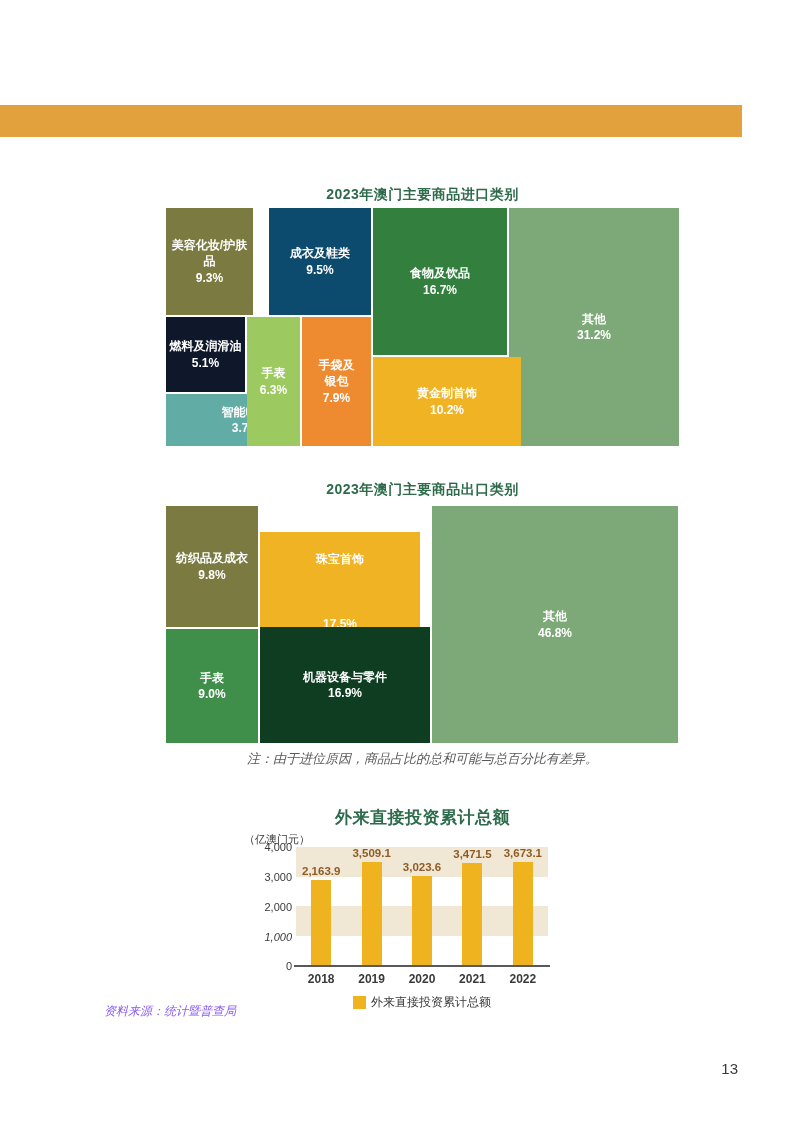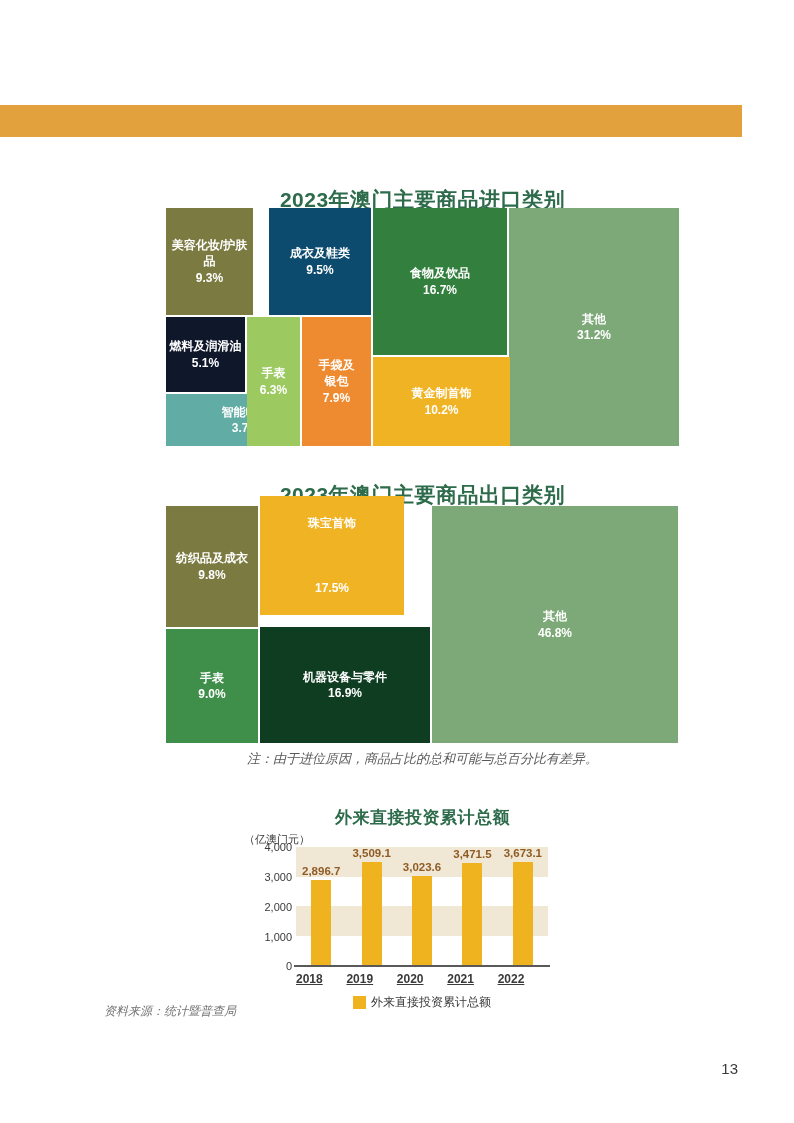--- a/index.html
+++ b/index.html
@@ -3,43 +3,43 @@
 <meta charset="utf-8">
 <style>
   html,body{margin:0;padding:0;background:#ffffff;}
   .page{
     position:relative;width:794px;height:1123px;background:#ffffff;overflow:hidden;
     font-family:"Liberation Sans","DejaVu Sans",sans-serif;
   }
   .top-bar{position:absolute;left:0;top:105px;width:742px;height:32px;background:#E2A13D;}
   .tm-title{
     position:absolute;left:166px;width:513px;text-align:center;
-    font-size:21px;font-weight:bold;color:#2D6B4B;letter-spacing:0.5px;
+    font-size:14px;font-weight:bold;color:#2D6B4B;letter-spacing:0.5px;
   }
   .t1{top:186px;}
   .t2{top:481px;}
   .tm-block{
     position:absolute;display:flex;flex-direction:column;align-items:center;justify-content:center;
     color:#ffffff;font-weight:bold;text-align:center;
   }
   .tm-label{font-size:12px;line-height:1.35;white-space:pre-line;}
   .tm-pct{font-size:12px;line-height:1.35;}
   
   .i1{left:166px;top:208px;width:87px;height:107px;}
   .i2{left:269px;top:208px;width:102px;height:107px;}
   .i3{left:373px;top:208px;width:134px;height:147px;}
   .i4{left:509px;top:208px;width:170px;height:238px;}
   .i5{left:166px;top:317px;width:79px;height:75px;}
   .i6{left:166px;top:394px;width:79px;height:52px;padding-left:40px;}
   .i7{left:247px;top:317px;width:53px;height:129px;}
   .i8{left:302px;top:317px;width:69px;height:129px;}
-  .i9{left:373px;top:357px;width:137px;height:89px;}
+  .i9{left:373px;top:357px;width:148px;height:89px;}
   
   .e1{left:166px;top:506px;width:92px;height:121px;}
-  .e2{left:260px;top:496px;width:144px;height:119px;gap:48px;}
+  .e2{left:260px;top:532px;width:160px;height:119px;gap:48px;}
   .e3{left:166px;top:629px;width:92px;height:114px;}
   .e4{left:260px;top:627px;width:170px;height:116px;}
   .e5{left:432px;top:506px;width:246px;height:237px;}
 
   .note{
     position:absolute;left:166px;top:750px;width:513px;text-align:center;
     font-size:13px;font-style:italic;color:#595959;
   }
   .fdi-title{
     position:absolute;left:166px;top:806px;width:513px;text-align:center;
@@ -51,31 +51,31 @@
   .band-a{top:0;height:30px;}
   .band-b{top:59px;height:30px;}
   .slots{position:absolute;left:0;top:0;width:252px;height:119px;display:flex;}
   .slot{flex:1;display:flex;flex-direction:column;align-items:center;justify-content:flex-end;}
   .bar-value{font-size:11.5px;font-weight:bold;color:#8E5B25;white-space:nowrap;margin-bottom:3px;}
   .bar{width:20px;background:#EFB320;}
   .ytick{
     position:absolute;left:230px;width:62px;height:14px;line-height:14px;
     text-align:right;font-size:11px;color:#3a3a3a;
   }
-  .yt0{top:840px;} .yt1{top:870px;} .yt2{top:900px;} .yt3{top:930px;} .yt4{top:959px;}
+  .yt0{top:840px;} .yt1{top:870px;} .yt2{top:900px;} .yt3{top:930px;font-style:italic;} .yt4{top:959px;}
   .axis-line{position:absolute;left:294px;top:965px;width:256px;height:2px;background:#595959;}
   .xlabels{position:absolute;left:296px;top:972px;width:252px;display:flex;}
-  .xlabel{flex:1;font-size:12px;font-weight:bold;color:#3a3a3a;text-decoration:underline;}
+  .xlabel{flex:1;text-align:center;font-size:12px;font-weight:bold;color:#3a3a3a;}
   .legend{
     position:absolute;left:296px;top:994px;width:252px;display:flex;
     align-items:center;justify-content:center;gap:5px;
   }
   .legend-swatch{width:13px;height:13px;background:#EFB320;}
   .legend-label{font-size:12px;color:#3a3a3a;}
-  .source{position:absolute;left:104px;top:1003px;font-size:12px;font-style:italic;color:#737373;}
+  .source{position:absolute;left:104px;top:1003px;font-size:12px;font-style:italic;color:#8b5cf6;}
   .page-number{position:absolute;right:56px;top:1060px;font-size:15px;color:#3a3a3a;}
 </style>
 </head>
 <body>
 
 <div class="page">
 
   <div class="top-bar"></div>
 
   <div class="tm-title t1">2023年澳门主要商品进口类别</div>
@@ -150,21 +150,21 @@
   <div class="ytick yt1">3,000</div>
   <div class="ytick yt2">2,000</div>
   <div class="ytick yt3">1,000</div>
   <div class="ytick yt4">0</div>
 
   <div class="plot">
     <div class="band band-a"></div>
     <div class="band band-b"></div>
     <div class="slots">
       <div class="slot">
-        <div class="bar-value">2,896.7</div>
+        <div class="bar-value">2,163.9</div>
         <div class="bar" style="height: 86.2px;"></div>
       </div>
       <div class="slot">
         <div class="bar-value">3,509.1</div>
         <div class="bar" style="height: 104.4px;"></div>
       </div>
       <div class="slot">
         <div class="bar-value">3,023.6</div>
         <div class="bar" style="height: 90px;"></div>
       </div>

